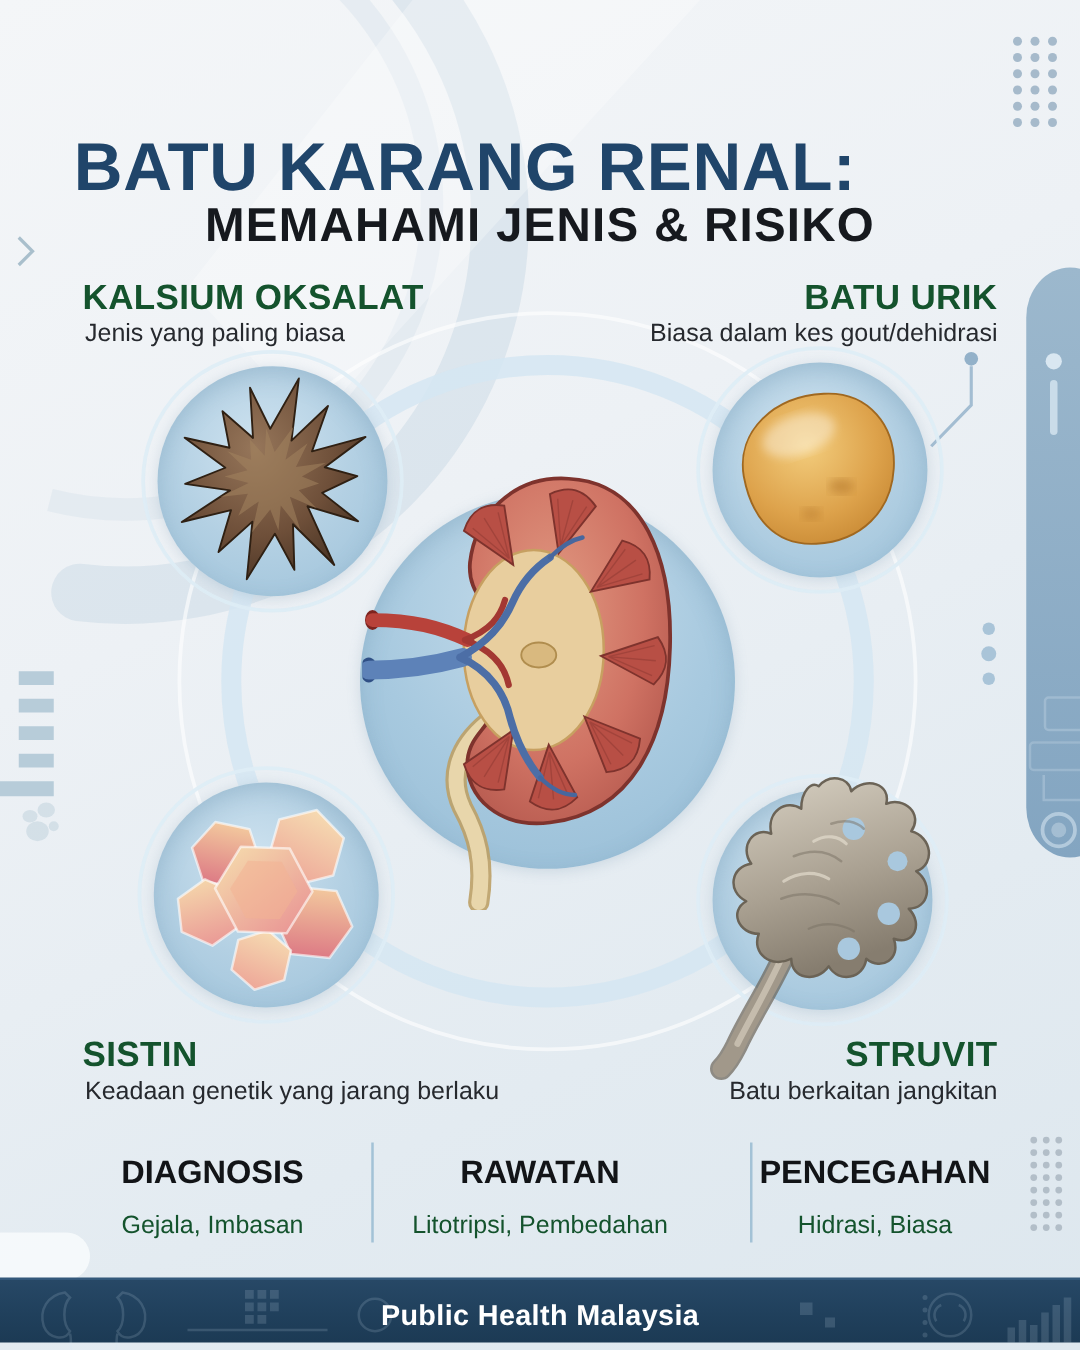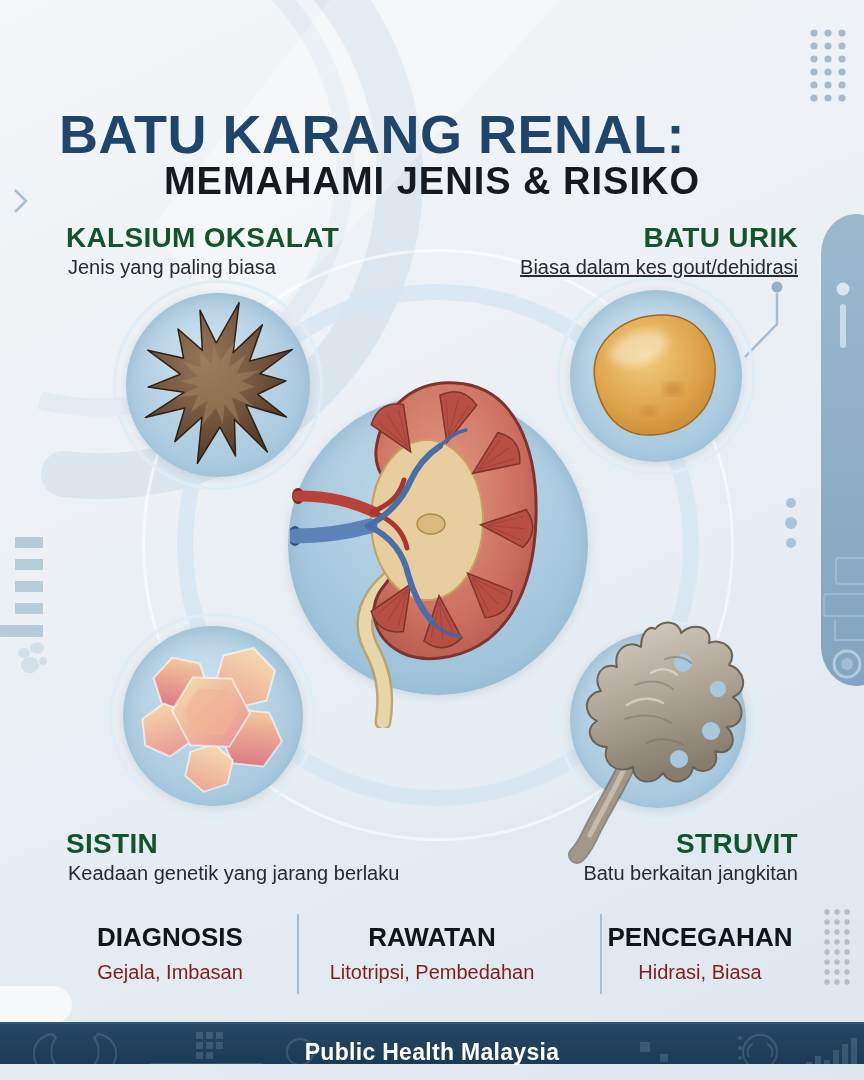--- a/index.html
+++ b/index.html
@@ -24,24 +24,24 @@
   
   .txt{z-index:5;color:#14532d;}
   #title{left:0;top:103px;width:744px;text-align:center;font-size:54px;font-weight:800;
          letter-spacing:0.5px;color:#20456a;z-index:5;}
   #subtitle{left:0;top:160px;width:864px;text-align:center;font-size:38px;font-weight:600;
             letter-spacing:1px;color:#16191e;z-index:5;}
   .stone-name{font-size:28px;font-weight:800;letter-spacing:0.3px;}
   .stone-desc{font-size:20px;font-weight:400;color:#26292e;}
   .left-al{text-align:left;} .right-al{text-align:right;}
   .info-title{font-size:26px;font-weight:800;color:#121417;text-align:center;}
-  .info-details{font-size:20px;color:#7f1d1d;text-align:center;margin-top:8px;}
+  .info-details{font-size:20px;color:#14532d;text-align:center;margin-top:16px;}
   .divider{width:2px;height:80px;background:#a3c2d6;z-index:5;}
   
-  #footer{left:0;top:1022px;width:864px;height:42px;z-index:6;
+  #footer{left:0;top:1022px;width:864px;height:52px;z-index:6;
           background:linear-gradient(180deg,#274866 0%,#20405c 55%,#1c3a54 100%);
           border-top:2px solid #33587a;box-sizing:border-box;}
   #footer-text{position:absolute;left:0;top:0;width:864px;height:56px;display:flex;
                align-items:center;justify-content:center;color:#ffffff;
                font-size:23px;font-weight:700;letter-spacing:0.3px;}
 </style>
 </head>
 <body>
 
 <svg id="bg-decor" class="abs" width="864" height="1080" viewBox="0 0 864 1080">
@@ -317,21 +317,21 @@
   </g>
 </svg>
 
 <div id="title" class="abs">BATU KARANG RENAL:</div>
 <div id="subtitle" class="abs">MEMAHAMI JENIS &amp; RISIKO</div>
 
 <div class="abs txt stone-name left-al" style="left:66px;top:222px;">KALSIUM OKSALAT</div>
 <div class="abs txt stone-desc left-al" style="left:68px;top:256px;">Jenis yang paling biasa</div>
 
 <div class="abs txt stone-name right-al" style="right:66px;top:222px;">BATU URIK</div>
-<div class="abs txt stone-desc right-al" style="right:66px;top:256px;text-decoration:underline;">Biasa dalam kes gout/dehidrasi</div>
+<div class="abs txt stone-desc right-al" style="right:66px;top:256px;">Biasa dalam kes gout/dehidrasi</div>
 
 <div class="abs txt stone-name left-al" style="left:66px;top:828px;">SISTIN</div>
 <div class="abs txt stone-desc left-al" style="left:68px;top:862px;">Keadaan genetik yang jarang berlaku</div>
 
 <div class="abs txt stone-name right-al" style="right:66px;top:828px;">STRUVIT</div>
 <div class="abs txt stone-desc right-al" style="right:66px;top:862px;">Batu berkaitan jangkitan</div>
 
 <div class="abs" style="left:40px;top:922px;width:260px;z-index:5;">
   <div class="info-title">DIAGNOSIS</div>
   <div class="info-details">Gejala, Imbasan</div>

